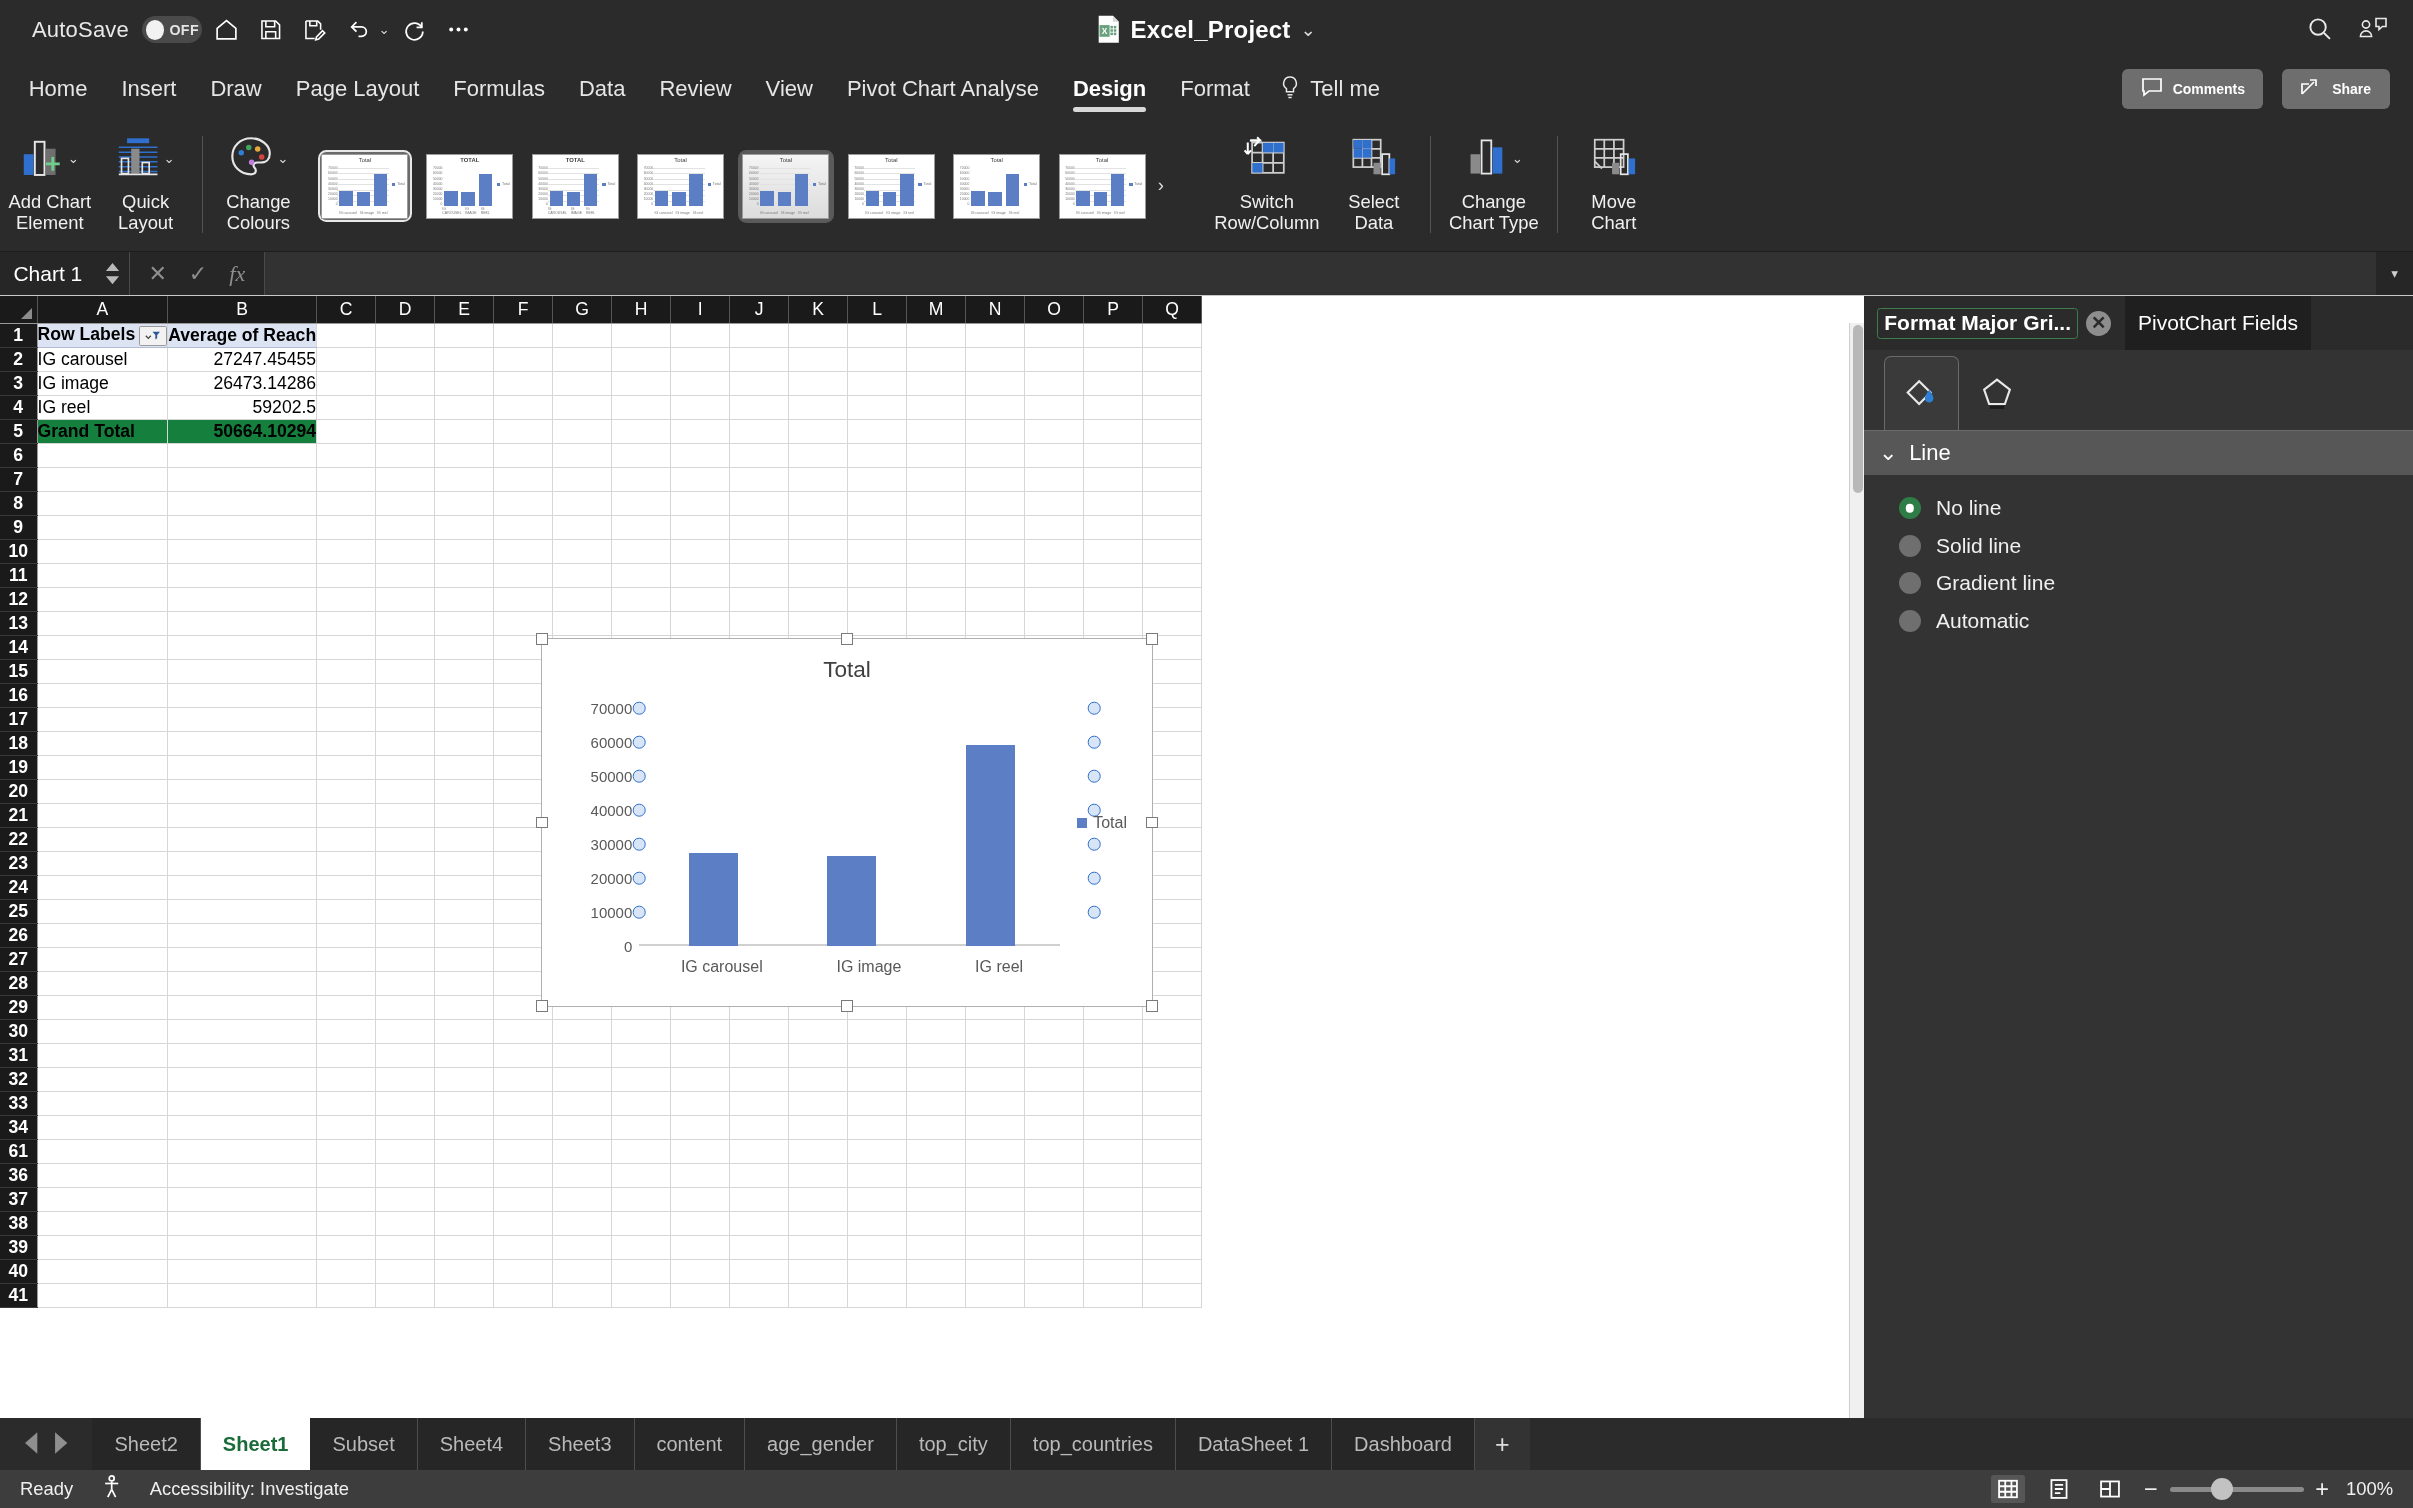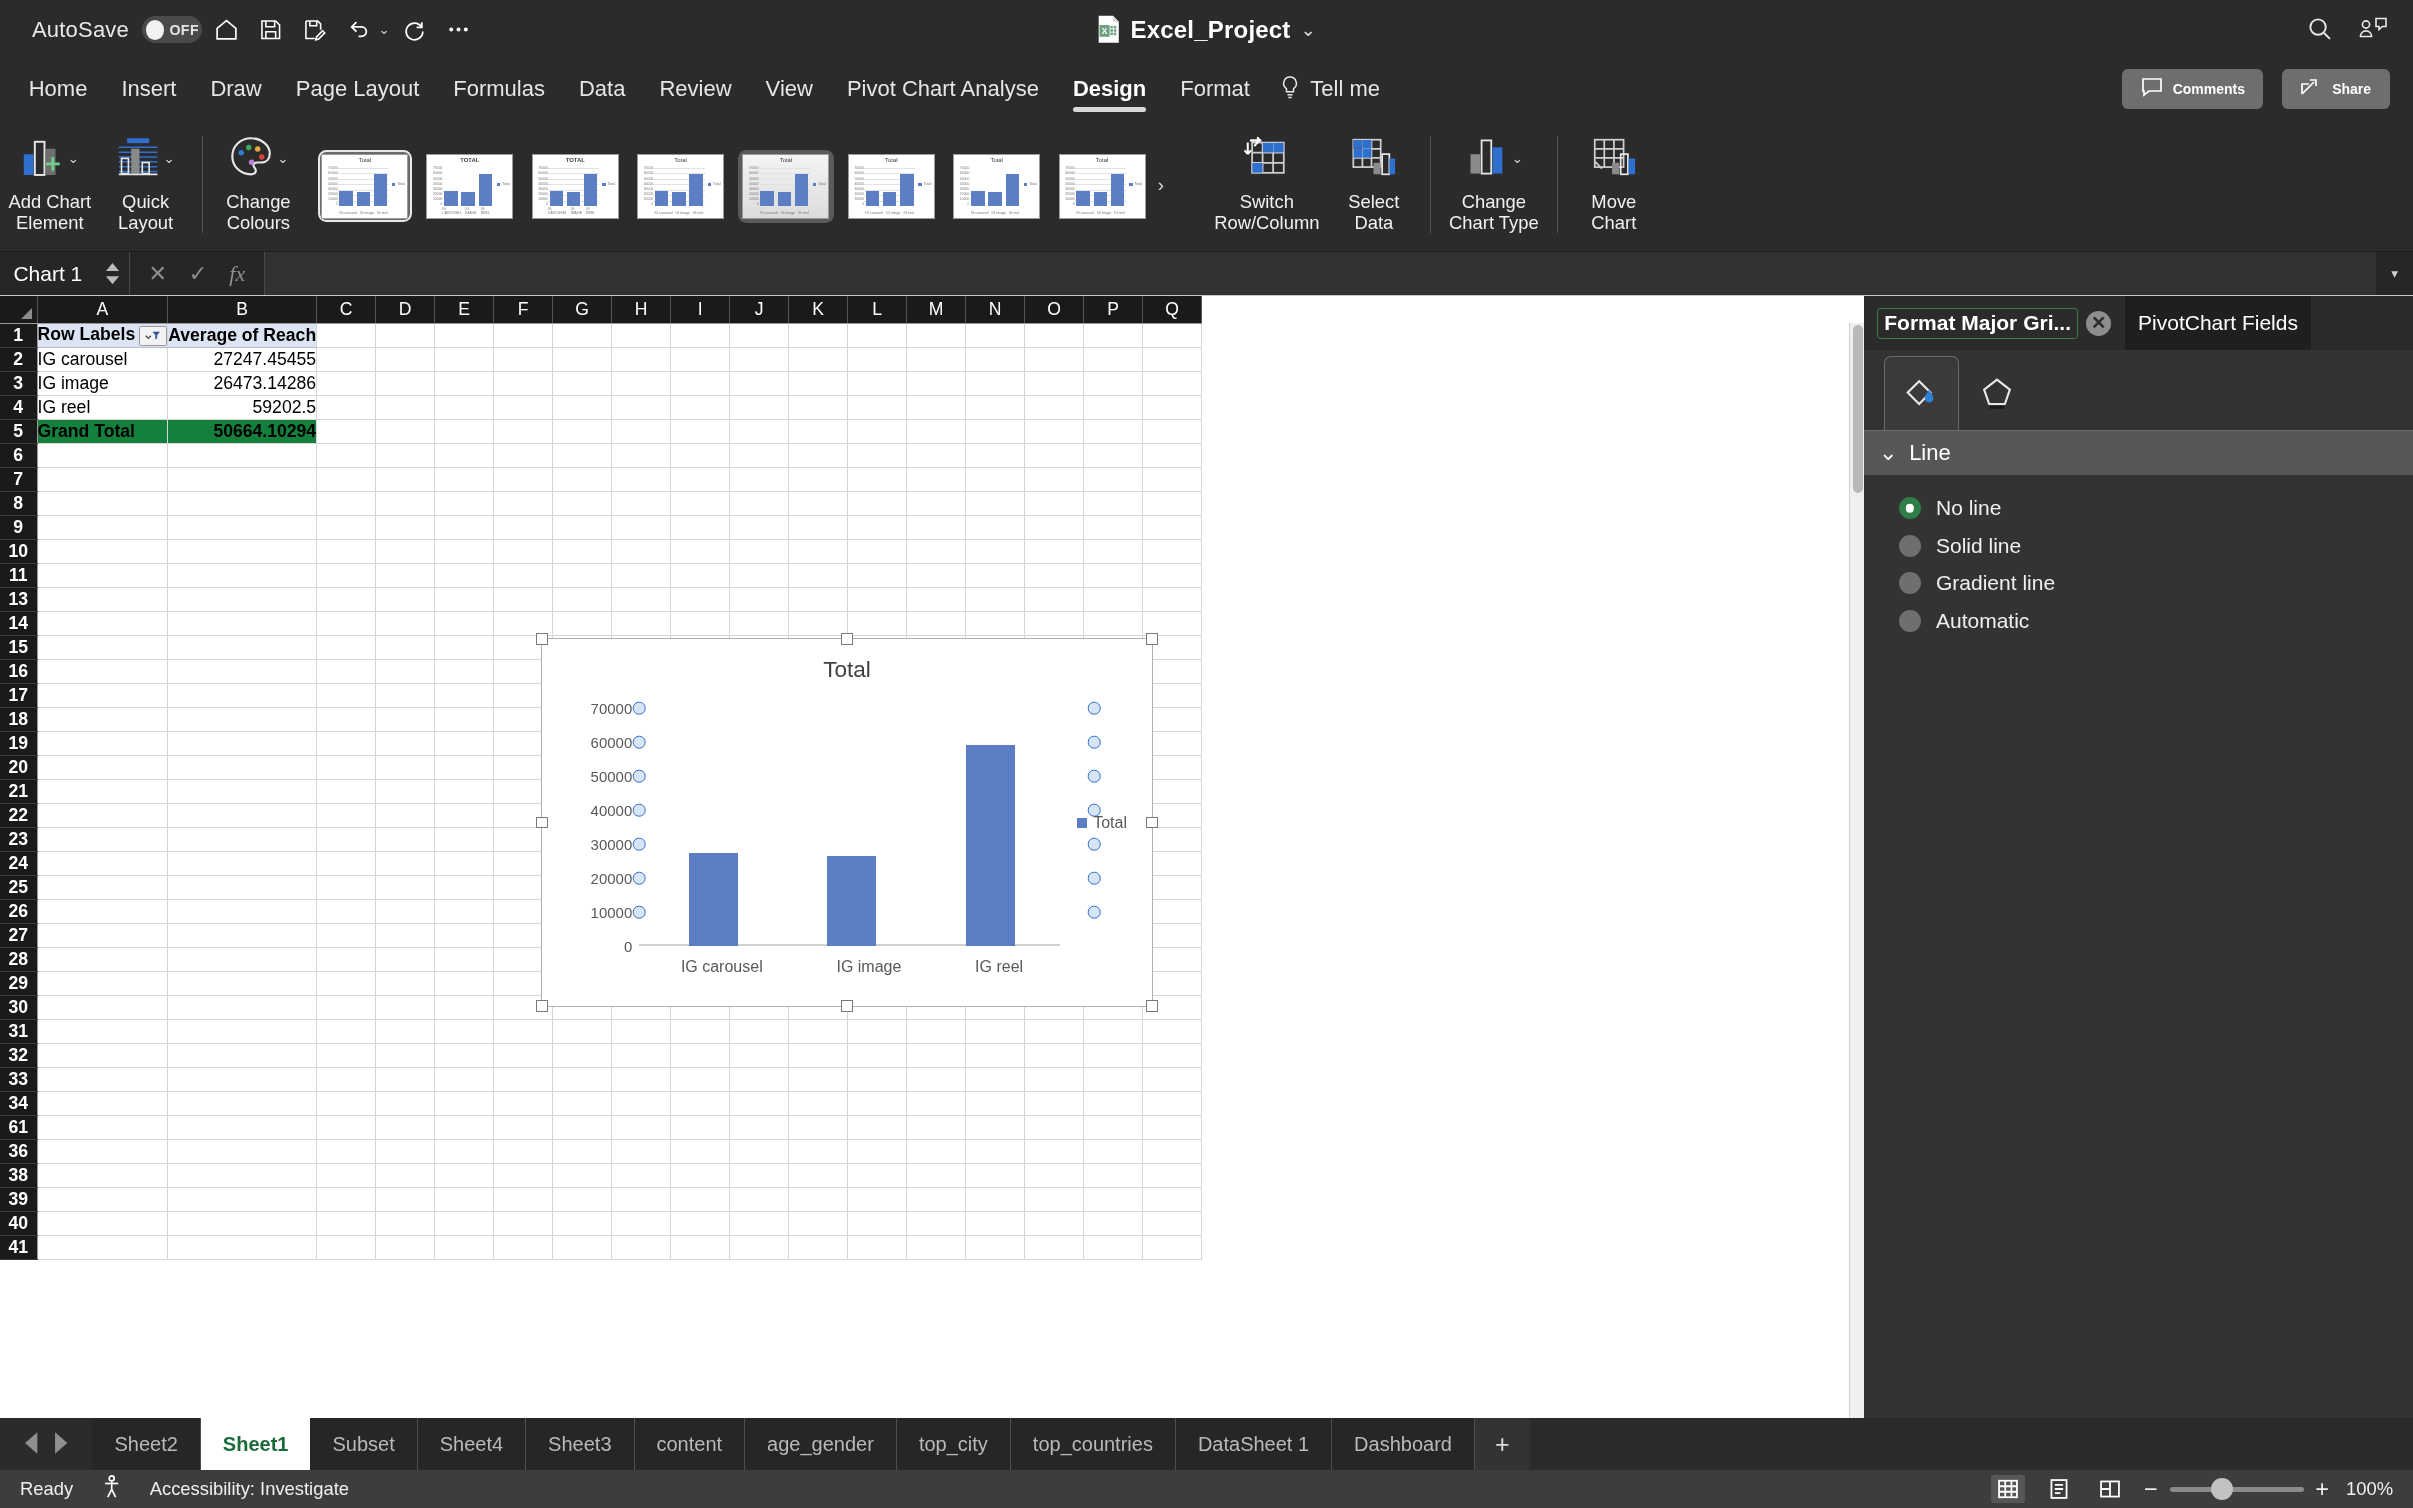--- a/index.html
+++ b/index.html
@@ -1098,20 +1098,40 @@
               <td class="cell"></td>
               <td class="cell"></td>
               <td class="cell"></td>
               <td class="cell"></td>
               <td class="cell"></td>
               <td class="cell"></td>
               <td class="cell"></td>
               <td class="cell"></td>
             </tr>
             <tr>
+              <td class="rowhdr">12</td>
+              <td class="cell"></td>
+              <td class="cell"></td>
+              <td class="cell"></td>
+              <td class="cell"></td>
+              <td class="cell"></td>
+              <td class="cell"></td>
+              <td class="cell"></td>
+              <td class="cell"></td>
+              <td class="cell"></td>
+              <td class="cell"></td>
+              <td class="cell"></td>
+              <td class="cell"></td>
+              <td class="cell"></td>
+              <td class="cell"></td>
+              <td class="cell"></td>
+              <td class="cell"></td>
+              <td class="cell"></td>
+            </tr>
+            <tr>
               <td class="rowhdr">13</td>
               <td class="cell"></td>
               <td class="cell"></td>
               <td class="cell"></td>
               <td class="cell"></td>
               <td class="cell"></td>
               <td class="cell"></td>
               <td class="cell"></td>
               <td class="cell"></td>
               <td class="cell"></td>
@@ -1559,20 +1579,40 @@
               <td class="cell"></td>
               <td class="cell"></td>
               <td class="cell"></td>
               <td class="cell"></td>
               <td class="cell"></td>
               <td class="cell"></td>
               <td class="cell"></td>
             </tr>
             <tr>
               <td class="rowhdr">36</td>
+              <td class="cell"></td>
+              <td class="cell"></td>
+              <td class="cell"></td>
+              <td class="cell"></td>
+              <td class="cell"></td>
+              <td class="cell"></td>
+              <td class="cell"></td>
+              <td class="cell"></td>
+              <td class="cell"></td>
+              <td class="cell"></td>
+              <td class="cell"></td>
+              <td class="cell"></td>
+              <td class="cell"></td>
+              <td class="cell"></td>
+              <td class="cell"></td>
+              <td class="cell"></td>
+              <td class="cell"></td>
+            </tr>
+            <tr>
+              <td class="rowhdr">37</td>
               <td class="cell"></td>
               <td class="cell"></td>
               <td class="cell"></td>
               <td class="cell"></td>
               <td class="cell"></td>
               <td class="cell"></td>
               <td class="cell"></td>
               <td class="cell"></td>
               <td class="cell"></td>
               <td class="cell"></td>

